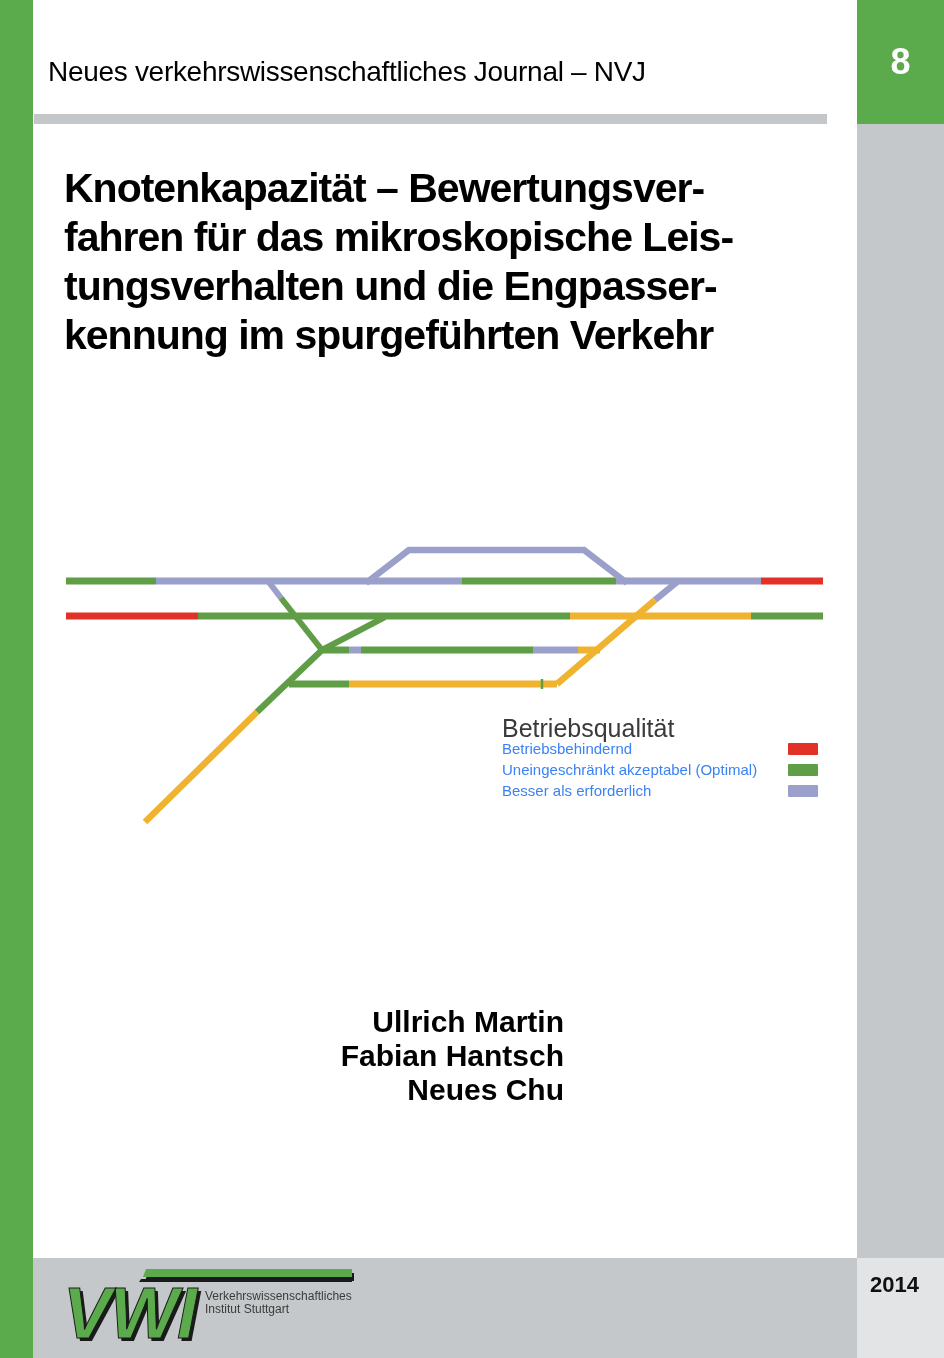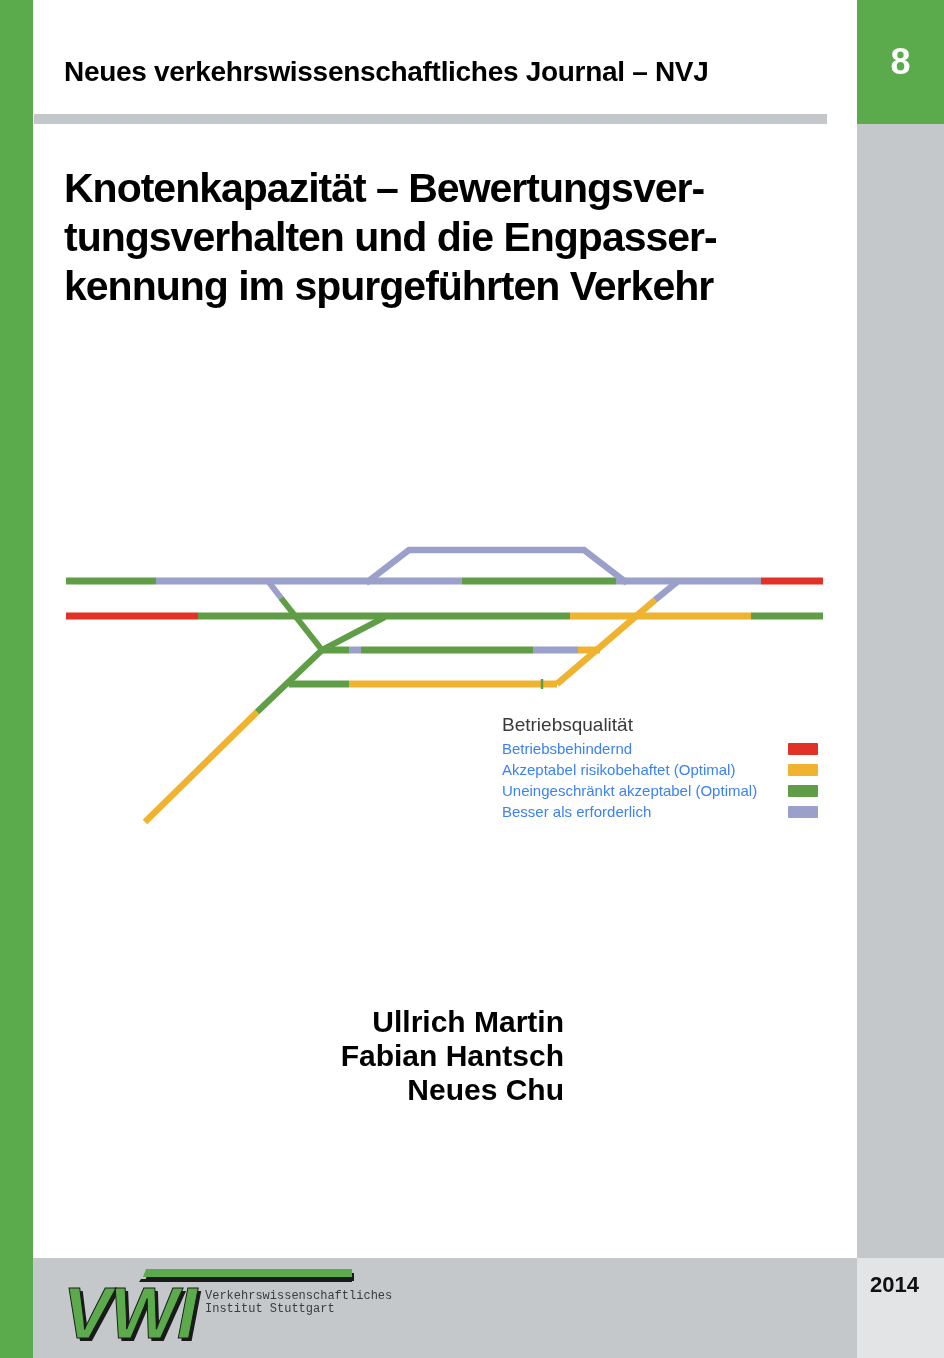--- a/index.html
+++ b/index.html
@@ -20,56 +20,56 @@
   .year-box{
     position:absolute;left:857px;top:1258px;width:87px;height:100px;
     background:var(--year-gray);box-sizing:border-box;
     padding:14px 0 16px 13px;font-size:22px;font-weight:bold;color:#111;
   }
   .bar-gray{position:absolute;left:34px;top:114px;width:793px;height:10px;background:var(--bar-gray);}
   .band-bottom{position:absolute;left:33px;top:1258px;width:824px;height:100px;background:var(--band-gray);}
 
   
   .journal-header{
-    position:absolute;left:64px;top:56px;width:780px;
-    font-size:28px;font-weight:bold;letter-spacing:-0.3px;white-space:nowrap;
+    position:absolute;left:48px;top:56px;width:780px;
+    font-size:28px;font-weight:normal;letter-spacing:-0.3px;white-space:nowrap;
   }
   .cover-title{
     position:absolute;left:64px;top:164px;width:790px;
     font-size:41px;font-weight:bold;line-height:49px;letter-spacing:-1px;
   }
   .cover-title div{white-space:nowrap;}
   .authors{
     position:absolute;left:64px;top:1005px;width:500px;
     font-size:30px;font-weight:bold;line-height:34px;text-align:right;
   }
   .authors div{white-space:nowrap;}
 
   
   .legend-title{
-    position:absolute;left:502px;top:714px;font-size:19px;color:#3a3a3a;white-space:nowrap;
+    position:absolute;left:502px;top:714px;font-size:25px;color:#3a3a3a;white-space:nowrap;
   }
   .legend-rows{position:absolute;left:502px;top:740px;width:316px;}
   .legend-row{position:relative;height:21px;font-size:15px;color:#3b82f6;white-space:nowrap;}
   .legend-row .swatch{
     position:absolute;right:0;top:3px;width:30px;height:12px;border-radius:1px;
   }
 
   
   svg.diagram{position:absolute;left:0;top:0;}
   svg.diagram path{fill:none;}
   .q-red{stroke:var(--q-red);}
   .q-yellow{stroke:var(--q-yellow);}
   .q-green{stroke:var(--q-green);}
   .q-lav{stroke:var(--q-lavender);}
 
   
   svg.vwi{position:absolute;left:55px;top:1262px;overflow:visible;}
   .inst-text{
-    position:absolute;left:205px;top:1290px;font-size:12px;line-height:13px;color:#3b3b3b;font-family:Liberation Mono, monospace;
+    position:absolute;left:205px;top:1290px;font-size:12px;line-height:13px;color:#3b3b3b;
   }
   .inst-text div{white-space:nowrap;}
 </style>
 </head>
 <body>
 
 <div class="page">
 
   <div class="strip-left"></div>
   <div class="col-right"></div>
@@ -81,20 +81,21 @@
   </div>
 
   <div class="year-box">
     <span>2014</span>
   </div>
 
   <div class="journal-header">Neues verkehrswissenschaftliches Journal – NVJ</div>
 
   <div class="cover-title">
     <div>Knotenkapazität – Bewertungsver-</div>
+    <div>fahren für das mikroskopische Leis-</div>
     <div>tungsverhalten und die Engpasser-</div>
     <div>kennung im spurgeführten Verkehr</div>
   </div>
 
   <svg class="diagram" width="944" height="1358" viewBox="0 0 944 1358" aria-hidden="true">
     <g stroke-linecap="butt">
 
       <path class="q-green" stroke-width="7" d="M66,581 H156"></path>
       <path class="q-lav" stroke-width="7" d="M156,581 H462"></path>
       <path class="q-green" stroke-width="7" d="M462,581 H616"></path>
@@ -132,24 +133,20 @@
     </g>
   </svg>
 
   <div class="legend-title">Betriebsqualität</div>
   <div class="legend-rows">
     <div class="legend-row">
       <span>Betriebsbehindernd</span>
       <span class="swatch" style="background: rgb(226, 49, 39);"></span>
     </div>
     <div class="legend-row">
-      <span>Akzeptabel risikobehaftet (Optimal)</span>
-      <span class="swatch" style="background: rgb(239, 179, 47);"></span>
-    </div>
-    <div class="legend-row">
       <span>Uneingeschränkt akzeptabel (Optimal)</span>
       <span class="swatch" style="background: rgb(95, 158, 71);"></span>
     </div>
     <div class="legend-row">
       <span>Besser als erforderlich</span>
       <span class="swatch" style="background: rgb(154, 160, 202);"></span>
     </div>
   </div>
 
   <div class="authors">

